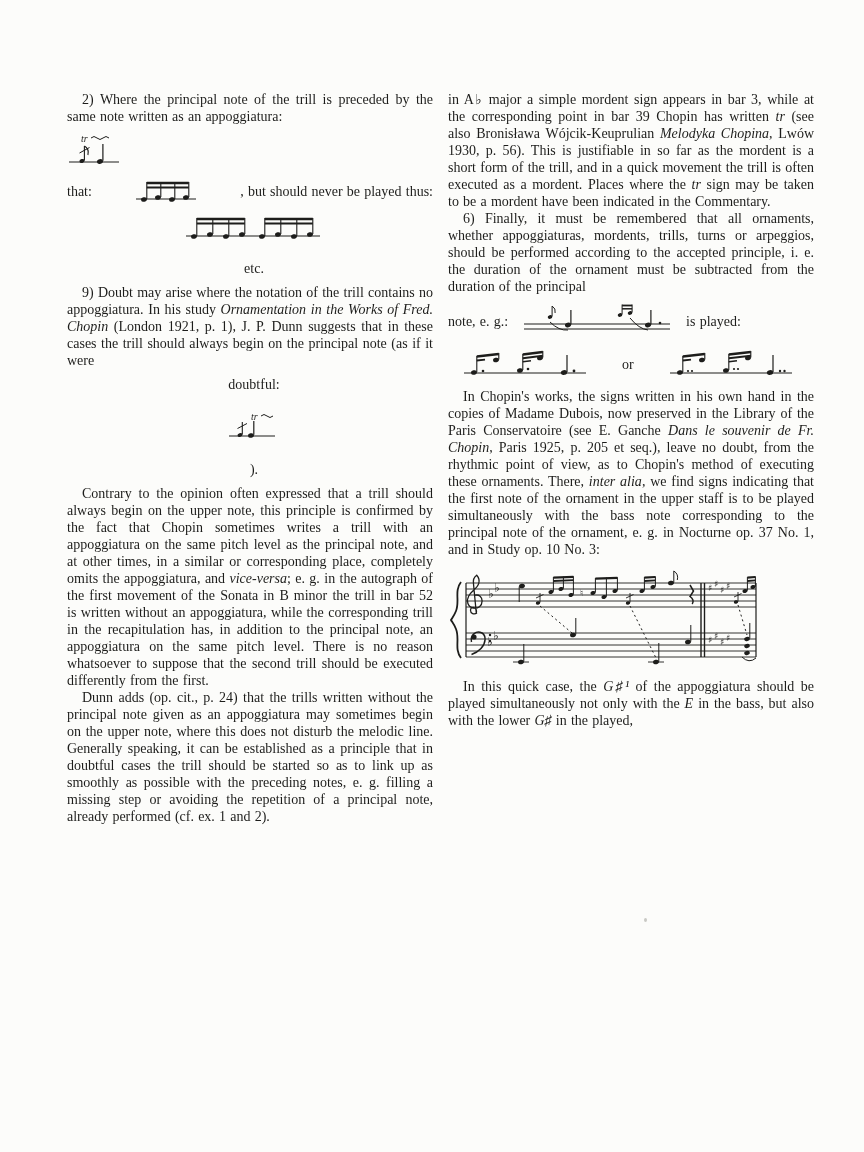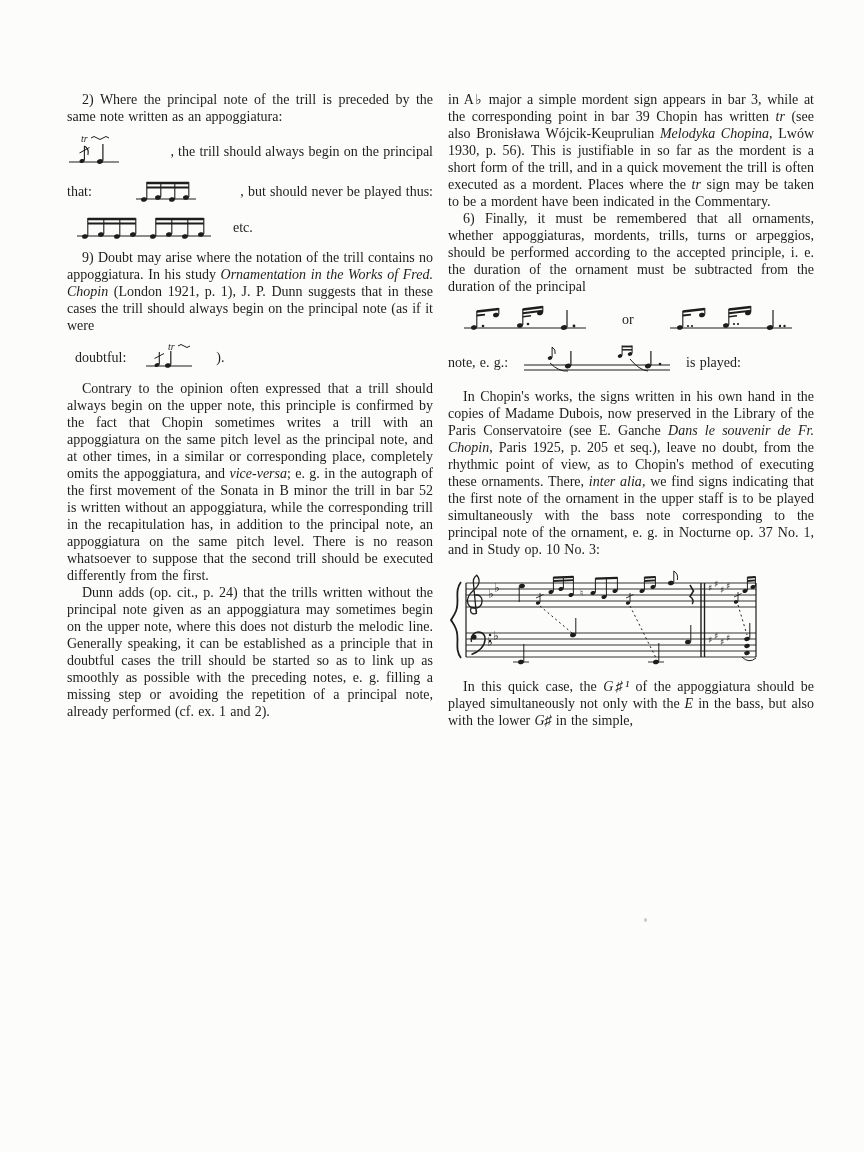--- a/index.html
+++ b/index.html
@@ -22,21 +22,21 @@
     font-size:14px;line-height:17px;
     text-align:justify;
     word-spacing:0.05em;
     color:#1d1d1b;
   }
   p.para{margin:0;}
   .indent{text-indent:15px;}
   .it{font-style:italic;}
   .figline{display:flex;align-items:center;margin:7px 0;}
   .fl-between{justify-content:space-between;}
-  .fl-left{justify-content:flex-start;gap:18px;padding-left:8px;}
+  .fl-left{justify-content:flex-start;gap:18px;padding-left:8px;flex-direction:column;}
   .fl-spread{justify-content:flex-start;gap:14px;}
   .fl-center{justify-content:flex-start;gap:34px;padding-left:14px;}
   .figline .txt{white-space:nowrap;}
   svg.musfig{display:block;flex:0 0 auto;}
   svg.musfig *{vector-effect:non-scaling-stroke;}
   .ink{stroke:#1d1d1b;}
   .inkf{fill:#1d1d1b;}
   .nofill{fill:none;}
   .scorewrap{margin:11px 0 9px 2px;}
   .trtxt{font-family:"Liberation Serif",serif;font-style:italic;font-size:10px;fill:#1d1d1b;}
@@ -58,21 +58,20 @@
           <text x="14" y="10" class="trtxt">tr</text>
           <path class="ink nofill" stroke-width="1" d="M24 6 q3 -3 6 0 q3 3 6 0 q3 -3 6 0"></path>
           <line class="ink" stroke-width="1.2" x1="2" y1="30" x2="52" y2="30"></line>
           <ellipse class="inkf" cx="15" cy="29" rx="2.6" ry="2" transform="rotate(-15 15 29)"></ellipse>
           <line class="ink" stroke-width="1.1" x1="17.4" y1="28.4" x2="17.4" y2="14"></line>
           <path class="ink nofill" stroke-width="1.1" d="M17.4 14 q5 3 3.5 9"></path>
           <line class="ink" stroke-width="1" x1="12.5" y1="21" x2="22.5" y2="15.5"></line>
           <ellipse class="inkf" cx="33" cy="29.5" rx="3.1" ry="2.3" transform="rotate(-15 33 29.5)"></ellipse>
           <line class="ink" stroke-width="1.2" x1="35.9" y1="28.8" x2="35.9" y2="12"></line>
         </svg>
-        <span class="txt">, the trill should always begin on the principal</span>
       </div>
 
       <div class="figline fl-between">
         <span class="txt">that:</span>
         <svg class="musfig" width="64" height="28" viewBox="0 0 64 28">
           <line class="ink" stroke-width="1.2" x1="2" y1="22" x2="62" y2="22"></line>
           <ellipse class="inkf" cx="10" cy="22.5" rx="3" ry="2.2" transform="rotate(-15 10 22.5)"></ellipse>
           <ellipse class="inkf" cx="24" cy="20.5" rx="3" ry="2.2" transform="rotate(-15 24 20.5)"></ellipse>
           <ellipse class="inkf" cx="38" cy="22.5" rx="3" ry="2.2" transform="rotate(-15 38 22.5)"></ellipse>
           <ellipse class="inkf" cx="52" cy="20.5" rx="3" ry="2.2" transform="rotate(-15 52 20.5)"></ellipse>
@@ -136,20 +135,45 @@
 
 
     </div>
 
     <div class="col">
 
       <p class="para"><span>in A♭ major a simple mordent sign appears in bar 3, while at the corresponding point in bar 39 Chopin has written </span><span class="it">tr</span><span> (see also Bronisława Wójcik-Keuprulian </span><span class="it">Melodyka Chopina</span><span>, Lwów 1930, p. 56). This is justifiable in so far as the mordent is a short form of the trill, and in a quick movement the trill is often executed as a mordent. Places where the </span><span class="it">tr</span><span> sign may be taken to be a mordent have been indicated in the Commentary.</span></p>
 
 
       <p class="para indent"><span>6) Finally, it must be remembered that all ornaments, whether appoggiaturas, mordents, trills, turns or arpeggios, should be performed according to the accepted principle, i. e. the duration of the ornament must be subtracted from the duration of the principal</span></p>
+
+      <div class="figline fl-spread">
+        <span class="txt">note, e. g.:</span>
+        <svg class="musfig" width="150" height="38" viewBox="0 0 150 38">
+          <line class="ink" stroke-width="1.1" x1="2" y1="22" x2="148" y2="22"></line>
+          <line class="ink" stroke-width="1.1" x1="2" y1="27" x2="148" y2="27"></line>
+          <ellipse class="inkf" cx="28" cy="15" rx="2.3" ry="1.8" transform="rotate(-15 28 15)"></ellipse>
+          <line class="ink" stroke-width="1" x1="30.1" y1="14.5" x2="30.1" y2="4"></line>
+          <path class="ink nofill" stroke-width="1" d="M30.1 4 q4 2.5 3 7"></path>
+          <ellipse class="inkf" cx="46" cy="23" rx="3.1" ry="2.3" transform="rotate(-15 46 23)"></ellipse>
+          <line class="ink" stroke-width="1.2" x1="48.9" y1="22.4" x2="48.9" y2="8"></line>
+          <path class="ink nofill" stroke-width="1" d="M28 20 Q37 29 46 28"></path>
+          <ellipse class="inkf" cx="98" cy="13" rx="2.3" ry="1.8" transform="rotate(-15 98 13)"></ellipse>
+          <ellipse class="inkf" cx="108" cy="11" rx="2.3" ry="1.8" transform="rotate(-15 108 11)"></ellipse>
+          <line class="ink" stroke-width="1" x1="100.1" y1="12.5" x2="100.1" y2="2.5"></line>
+          <line class="ink" stroke-width="1" x1="110.1" y1="10.5" x2="110.1" y2="2.5"></line>
+          <line class="ink" stroke-width="1.8" x1="100.1" y1="3.5" x2="110.1" y2="3.5"></line>
+          <line class="ink" stroke-width="1.5" x1="100.1" y1="6.8" x2="110.1" y2="6.8"></line>
+          <ellipse class="inkf" cx="126" cy="23" rx="3.1" ry="2.3" transform="rotate(-15 126 23)"></ellipse>
+          <line class="ink" stroke-width="1.2" x1="128.9" y1="22.4" x2="128.9" y2="8"></line>
+          <circle class="inkf" cx="138" cy="21" r="1.3"></circle>
+          <path class="ink nofill" stroke-width="1" d="M108 16 Q117 27 126 28"></path>
+        </svg>
+        <span class="txt">is played:</span>
+      </div>
 
       <div class="figline fl-center">
         <svg class="musfig" width="126" height="34" viewBox="0 0 126 34">
           <line class="ink" stroke-width="1.1" x1="2" y1="26" x2="124" y2="26"></line>
           <ellipse class="inkf" cx="12" cy="25.5" rx="3" ry="2.2" transform="rotate(-15 12 25.5)"></ellipse>
           <line class="ink" stroke-width="1.1" x1="14.8" y1="25" x2="14.8" y2="9"></line>
           <ellipse class="inkf" cx="34" cy="13" rx="3" ry="2.2" transform="rotate(-15 34 13)"></ellipse>
           <line class="ink" stroke-width="1.1" x1="36.8" y1="12.5" x2="36.8" y2="6"></line>
           <line class="ink" stroke-width="2.4" x1="14.8" y1="9.5" x2="36.8" y2="7"></line>
           <line class="ink" stroke-width="1.8" x1="14.8" y1="13.5" x2="23" y2="12.6"></line>
@@ -184,45 +208,20 @@
           <line class="ink" stroke-width="2.4" x1="60.8" y1="7.5" x2="82.8" y2="5"></line>
           <line class="ink" stroke-width="1.9" x1="60.8" y1="11.2" x2="82.8" y2="8.8"></line>
           <line class="ink" stroke-width="1.6" x1="60.8" y1="14.8" x2="69" y2="13.8"></line>
           <circle class="inkf" cx="66" cy="22" r="1.1"></circle>
           <circle class="inkf" cx="70" cy="22" r="1.1"></circle>
           <ellipse class="inkf" cx="102" cy="25.5" rx="3.2" ry="2.4" transform="rotate(-15 102 25.5)"></ellipse>
           <line class="ink" stroke-width="1.2" x1="105" y1="25" x2="105" y2="8"></line>
           <circle class="inkf" cx="112" cy="24" r="1.2"></circle>
           <circle class="inkf" cx="116.5" cy="24" r="1.2"></circle>
         </svg>
-      </div>
-
-      <div class="figline fl-spread">
-        <span class="txt">note, e. g.:</span>
-        <svg class="musfig" width="150" height="38" viewBox="0 0 150 38">
-          <line class="ink" stroke-width="1.1" x1="2" y1="22" x2="148" y2="22"></line>
-          <line class="ink" stroke-width="1.1" x1="2" y1="27" x2="148" y2="27"></line>
-          <ellipse class="inkf" cx="28" cy="15" rx="2.3" ry="1.8" transform="rotate(-15 28 15)"></ellipse>
-          <line class="ink" stroke-width="1" x1="30.1" y1="14.5" x2="30.1" y2="4"></line>
-          <path class="ink nofill" stroke-width="1" d="M30.1 4 q4 2.5 3 7"></path>
-          <ellipse class="inkf" cx="46" cy="23" rx="3.1" ry="2.3" transform="rotate(-15 46 23)"></ellipse>
-          <line class="ink" stroke-width="1.2" x1="48.9" y1="22.4" x2="48.9" y2="8"></line>
-          <path class="ink nofill" stroke-width="1" d="M28 20 Q37 29 46 28"></path>
-          <ellipse class="inkf" cx="98" cy="13" rx="2.3" ry="1.8" transform="rotate(-15 98 13)"></ellipse>
-          <ellipse class="inkf" cx="108" cy="11" rx="2.3" ry="1.8" transform="rotate(-15 108 11)"></ellipse>
-          <line class="ink" stroke-width="1" x1="100.1" y1="12.5" x2="100.1" y2="2.5"></line>
-          <line class="ink" stroke-width="1" x1="110.1" y1="10.5" x2="110.1" y2="2.5"></line>
-          <line class="ink" stroke-width="1.8" x1="100.1" y1="3.5" x2="110.1" y2="3.5"></line>
-          <line class="ink" stroke-width="1.5" x1="100.1" y1="6.8" x2="110.1" y2="6.8"></line>
-          <ellipse class="inkf" cx="126" cy="23" rx="3.1" ry="2.3" transform="rotate(-15 126 23)"></ellipse>
-          <line class="ink" stroke-width="1.2" x1="128.9" y1="22.4" x2="128.9" y2="8"></line>
-          <circle class="inkf" cx="138" cy="21" r="1.3"></circle>
-          <path class="ink nofill" stroke-width="1" d="M108 16 Q117 27 126 28"></path>
-        </svg>
-        <span class="txt">is played:</span>
       </div>
 
       <p class="para indent"><span>In Chopin's works, the signs written in his own hand in the copies of Madame Dubois, now preserved in the Library of the Paris Conservatoire (see E. Ganche </span><span class="it">Dans le souvenir de Fr. Chopin</span><span>, Paris 1925, p. 205 et seq.), leave no doubt, from the rhythmic point of view, as to Chopin's method of executing these ornaments. There, </span><span class="it">inter alia</span><span>, we find signs indicating that the first note of the ornament in the upper staff is to be played simultaneously with the bass note corresponding to the principal note of the ornament, e. g. in Nocturne op. 37 No. 1, and in Study op. 10 No. 3:</span></p>
 
       <div class="scorewrap">
         <svg class="musfig" width="312" height="100" viewBox="0 0 312 100">
 
           <path class="ink nofill" stroke-width="1.8" d="M11 13 C4 22 10 32 6 42 C4 47 2 49 1 51 C2 53 4 55 6 60 C10 70 4 80 11 89"></path>
 
           <g>
@@ -336,19 +335,19 @@
             <ellipse class="inkf" cx="297" cy="77" rx="2.8" ry="2.1" transform="rotate(-15 297 77)"></ellipse>
             <ellipse class="inkf" cx="297" cy="84" rx="2.8" ry="2.1" transform="rotate(-15 297 84)"></ellipse>
             <line class="ink" stroke-width="1" x1="299.8" y1="69.5" x2="299.8" y2="54"></line>
             <path class="ink nofill" stroke-width="1" d="M292 88 Q299 95 306 89"></path>
             <line class="ink" stroke-width="1" stroke-dasharray="2,3" x1="288" y1="36" x2="297" y2="66"></line>
           </g>
           <line class="ink" stroke-width="1.2" x1="306" y1="14" x2="306" y2="88"></line>
         </svg>
       </div>
 
-      <p class="para indent"><span>In this quick case, the </span><span class="it">G♯¹</span><span> of the appoggiatura should be played simultaneously not only with the </span><span class="it">E</span><span> in the bass, but also with the lower </span><span class="it">G♯</span><span> in the simple,</span></p>
+      <p class="para indent"><span>In this quick case, the </span><span class="it">G♯¹</span><span> of the appoggiatura should be played simultaneously not only with the </span><span class="it">E</span><span> in the bass, but also with the lower </span><span class="it">G♯</span><span> in the played,</span></p>
 
     </div>
   </div>
 
   <div class="speck"></div>
 </div>
 
 </body></html>

